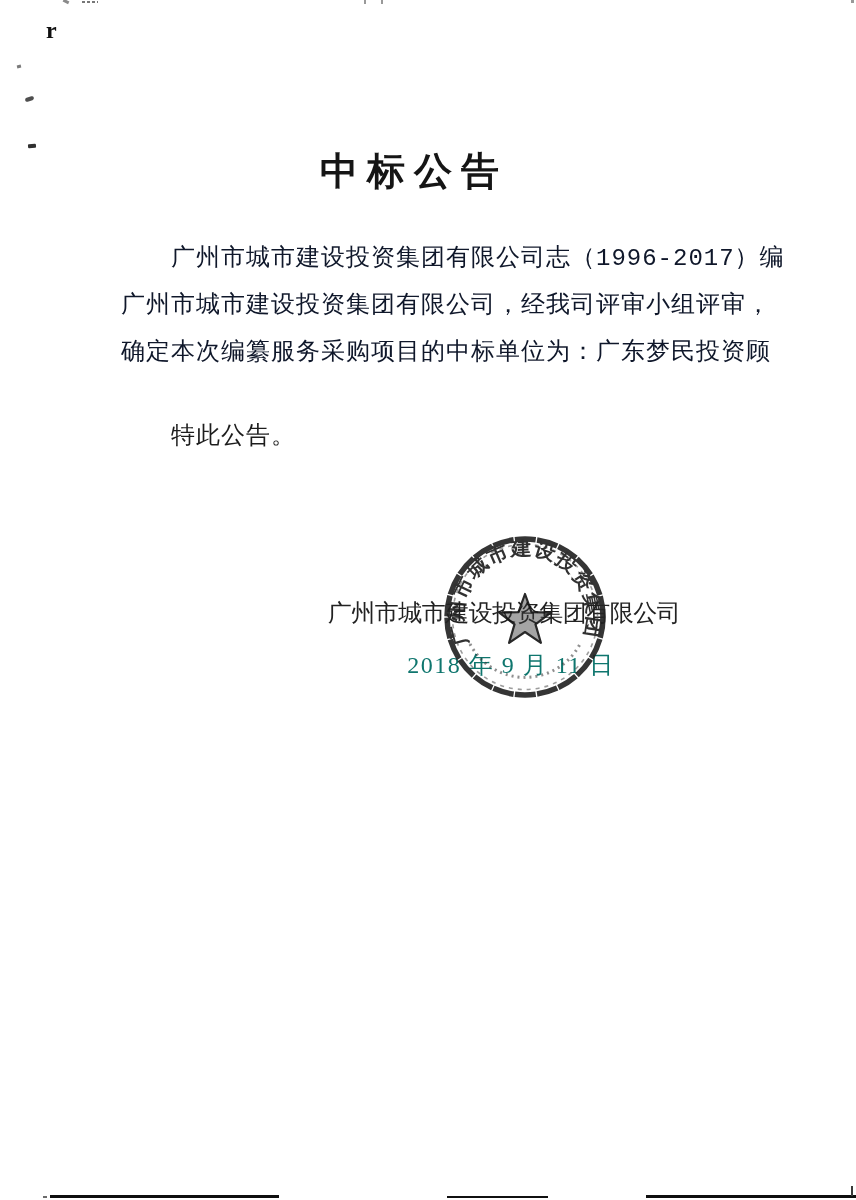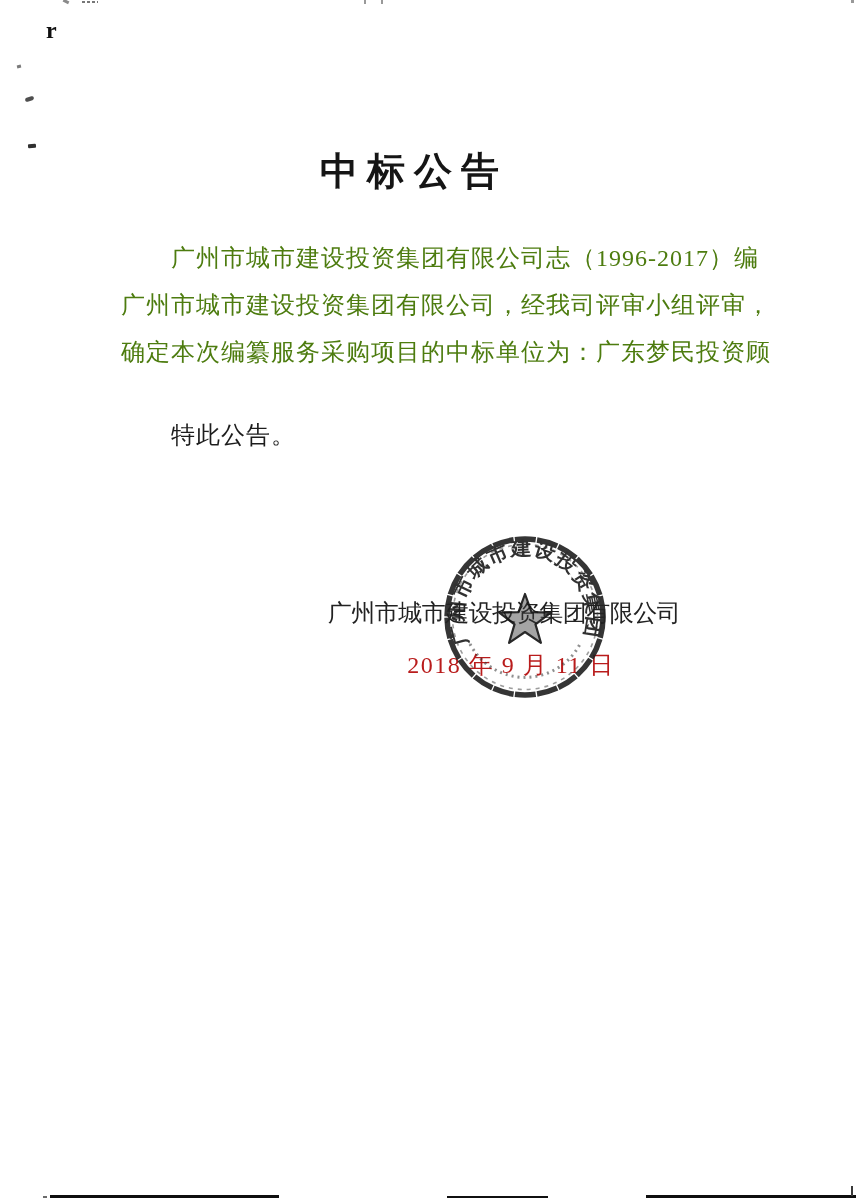--- a/index.html
+++ b/index.html
@@ -37,21 +37,22 @@
   }
   .body-line {
     font-size: 24px;
     line-height: 47px;
     height: 47px;
     white-space: nowrap;
     text-align: justify;
     text-align-last: justify;
     text-justify: inter-character;
     letter-spacing: 1px;
-    color: #4d7c0f;
+    color: #0f172a;
+    font-family: Liberation Mono, monospace;
   }
   .body-line.indent { text-indent: 50px; }
   .body-line.last { text-align-last: left; }
   .para2 {
     position: absolute;
     left: 121px;
     top: 412px;
     font-size: 24px;
     line-height: 47px;
     text-indent: 50px;
@@ -72,21 +73,21 @@
     color: #222;
   }
   .sig-date {
     position: absolute;
     top: 649px;
     left: 511px;
     transform: translateX(-50%);
     font-size: 24px;
     letter-spacing: 1.5px;
     white-space: nowrap;
-    color: #b91c1c;
+    color: #0f766e;
   }
 
   
   .seal {
     position: absolute;
     left: 440px;
     top: 532px;
     width: 170px;
     height: 170px;
     opacity: 0.92;

